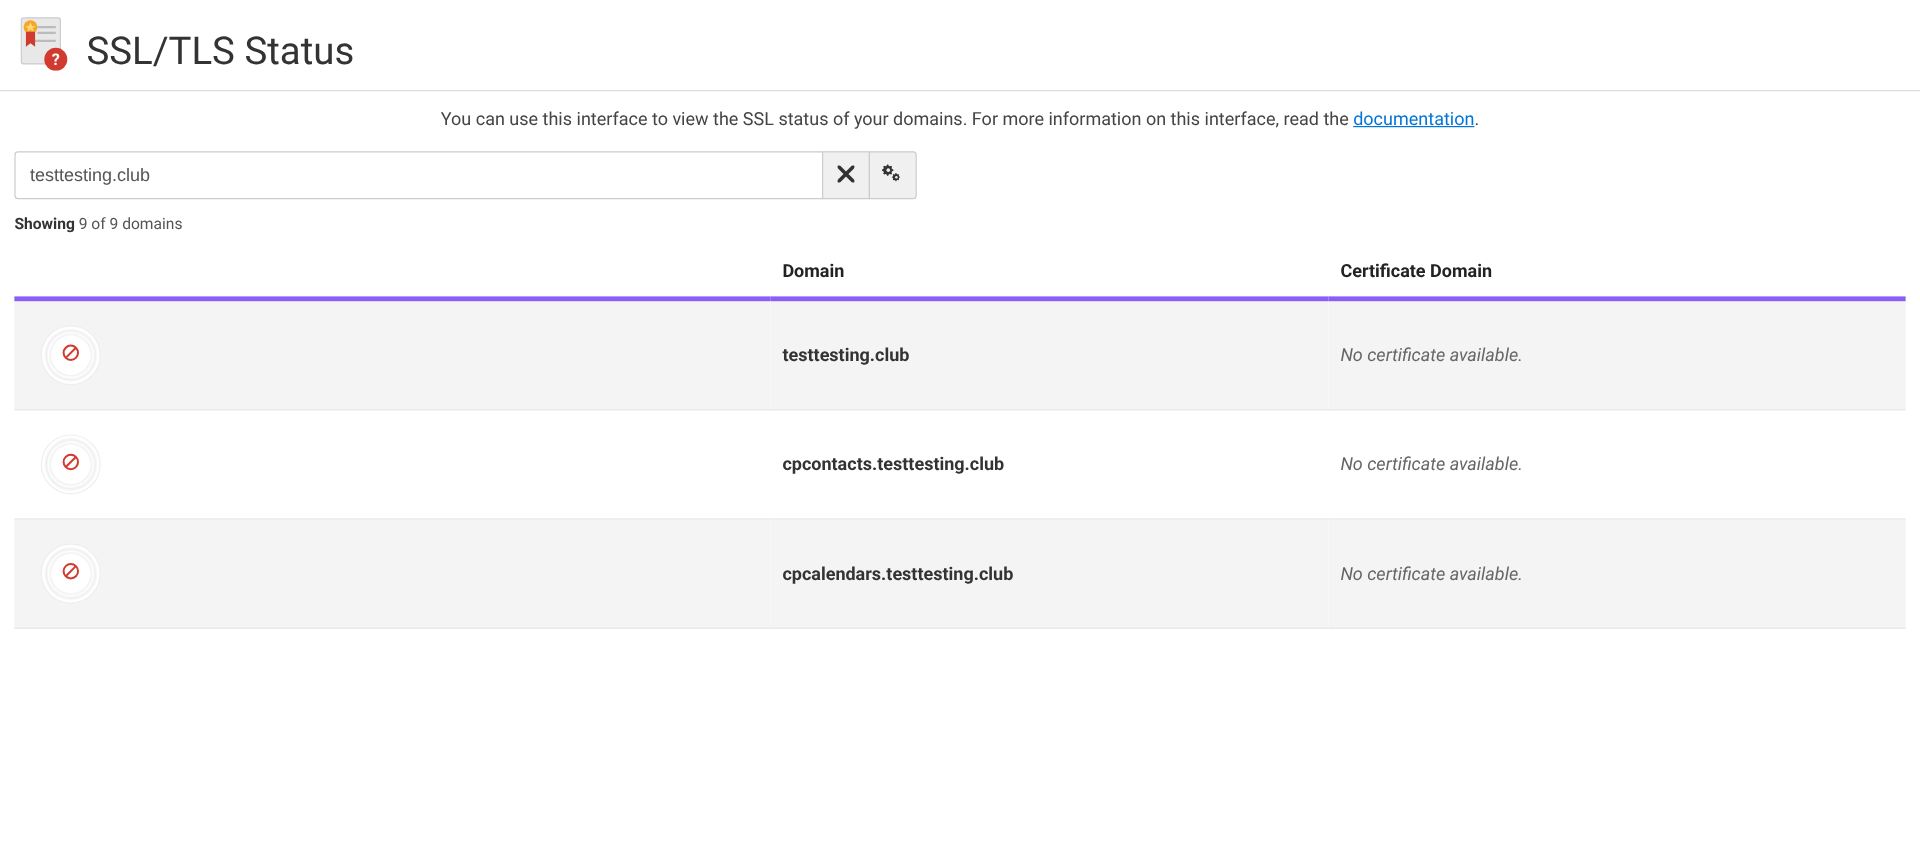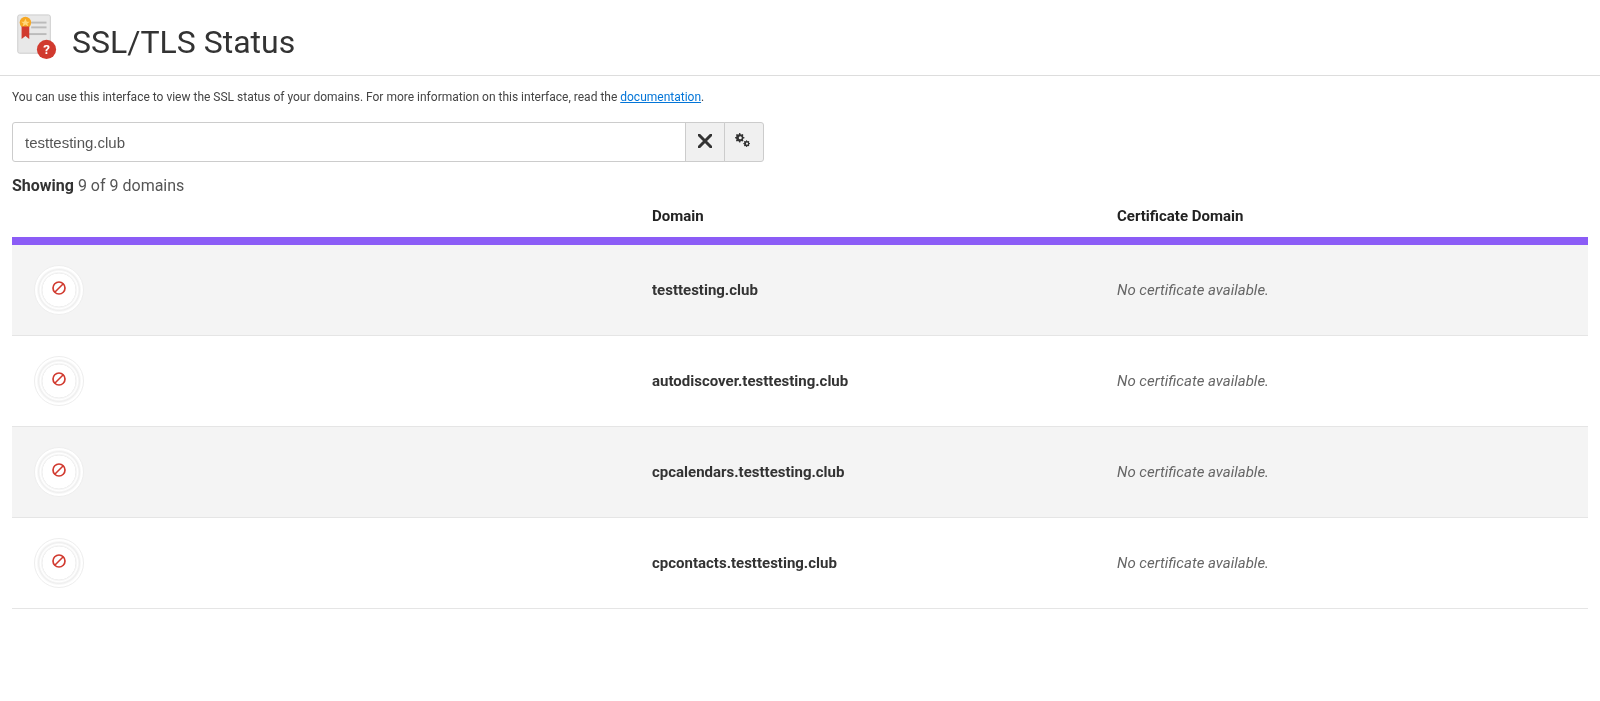--- a/index.html
+++ b/index.html
@@ -25,23 +25,24 @@
   .page-title {
     font-size: 32px;
     font-weight: 400;
     color: #333;
     margin-top: 13px;
   }
   .content {
     padding: 14px 12px;
   }
   .intro {
-    font-size: 12px;
+    font-size: 15px;
     color: #444;
     margin-bottom: 18px;
+    text-align: center;
   }
   .intro a {
     color: #0275d8;
     text-decoration: underline;
   }
   .search-row {
     display: flex;
     align-items: stretch;
     margin-bottom: 14px;
   }
@@ -64,36 +65,36 @@
     align-items: center;
     justify-content: center;
     cursor: pointer;
     margin-left: -1px;
     color: #333;
   }
   .icon-btn:last-child {
     border-radius: 0 3px 3px 0;
   }
   .showing {
-    font-size: 16px;
+    font-size: 13px;
     color: #555;
-    margin-bottom: 0;
+    margin-bottom: 10px;
   }
   .showing strong { color: #333; font-weight: 700; }
   .table {
     width: 100%;
     border-collapse: collapse;
   }
   .table thead th {
     text-align: left;
     font-size: 15px;
     font-weight: 700;
     color: #222;
     padding: 12px 10px;
-    border-bottom: 8px solid #8b5cf6;
+    border-bottom: 4px solid #8b5cf6;
   }
   .table th.col-status-icon { width: 630px; }
   .table th.col-domain { width: 465px; }
   .table tbody td {
     padding: 20px 10px;
     font-size: 15px;
     vertical-align: middle;
     border-bottom: 1px solid #e5e5e5;
   }
   .table tbody tr:nth-child(odd) { background: #f4f4f4; }
@@ -181,60 +182,46 @@
                   <circle cx="12" cy="12" r="9" fill="none" stroke="#d13a2f" stroke-width="2.5"></circle>
                   <line x1="6" y1="18" x2="18" y2="6" stroke="#d13a2f" stroke-width="2.5"></line>
                 </svg>
         </span>
       </div>
     </td>
     <td><strong class="domain-cell">testtesting.club</strong></td>
     <td class="td-cert"><span class="status-cell">No certificate available.</span></td>
   </tr>
 
+
+
   <tr>
     <td class="td-icon">
       <div class="status-badge">
         <span>
           <svg viewBox="0 0 24 24">
                   <circle cx="12" cy="12" r="9" fill="none" stroke="#d13a2f" stroke-width="2.5"></circle>
                   <line x1="6" y1="18" x2="18" y2="6" stroke="#d13a2f" stroke-width="2.5"></line>
                 </svg>
         </span>
       </div>
     </td>
-    <td><strong class="domain-cell">autodiscover.testtesting.club</strong></td>
+    <td><strong class="domain-cell">cpcontacts.testtesting.club</strong></td>
     <td class="td-cert"><span class="status-cell">No certificate available.</span></td>
   </tr>
-
 
   <tr>
     <td class="td-icon">
       <div class="status-badge">
         <span>
           <svg viewBox="0 0 24 24">
                   <circle cx="12" cy="12" r="9" fill="none" stroke="#d13a2f" stroke-width="2.5"></circle>
                   <line x1="6" y1="18" x2="18" y2="6" stroke="#d13a2f" stroke-width="2.5"></line>
                 </svg>
         </span>
       </div>
     </td>
     <td><strong class="domain-cell">cpcalendars.testtesting.club</strong></td>
     <td class="td-cert"><span class="status-cell">No certificate available.</span></td>
   </tr>
-
-  <tr>
-    <td class="td-icon">
-      <div class="status-badge">
-        <span>
-          <svg viewBox="0 0 24 24">
-                  <circle cx="12" cy="12" r="9" fill="none" stroke="#d13a2f" stroke-width="2.5"></circle>
-                  <line x1="6" y1="18" x2="18" y2="6" stroke="#d13a2f" stroke-width="2.5"></line>
-                </svg>
-        </span>
-      </div>
-    </td>
-    <td><strong class="domain-cell">cpcontacts.testtesting.club</strong></td>
-    <td class="td-cert"><span class="status-cell">No certificate available.</span></td>
-  </tr>
 </tbody>
   </table>
 </div>
 
 </body></html>

